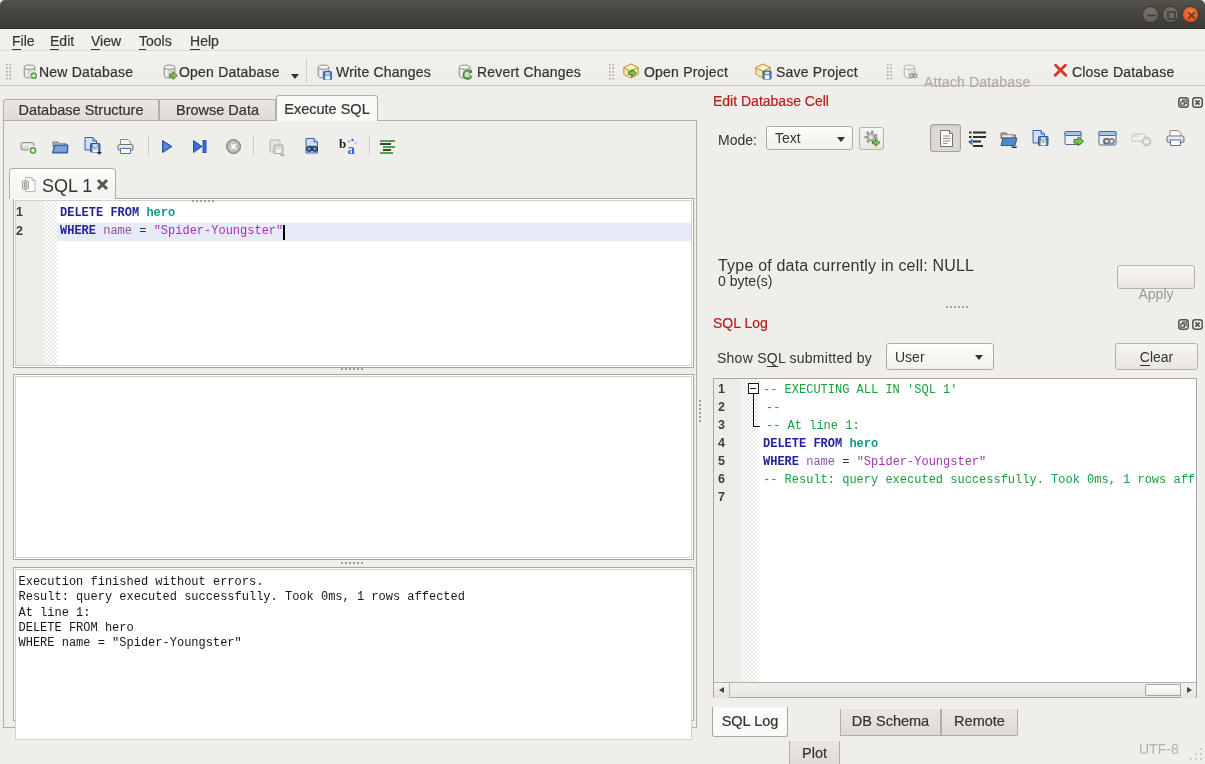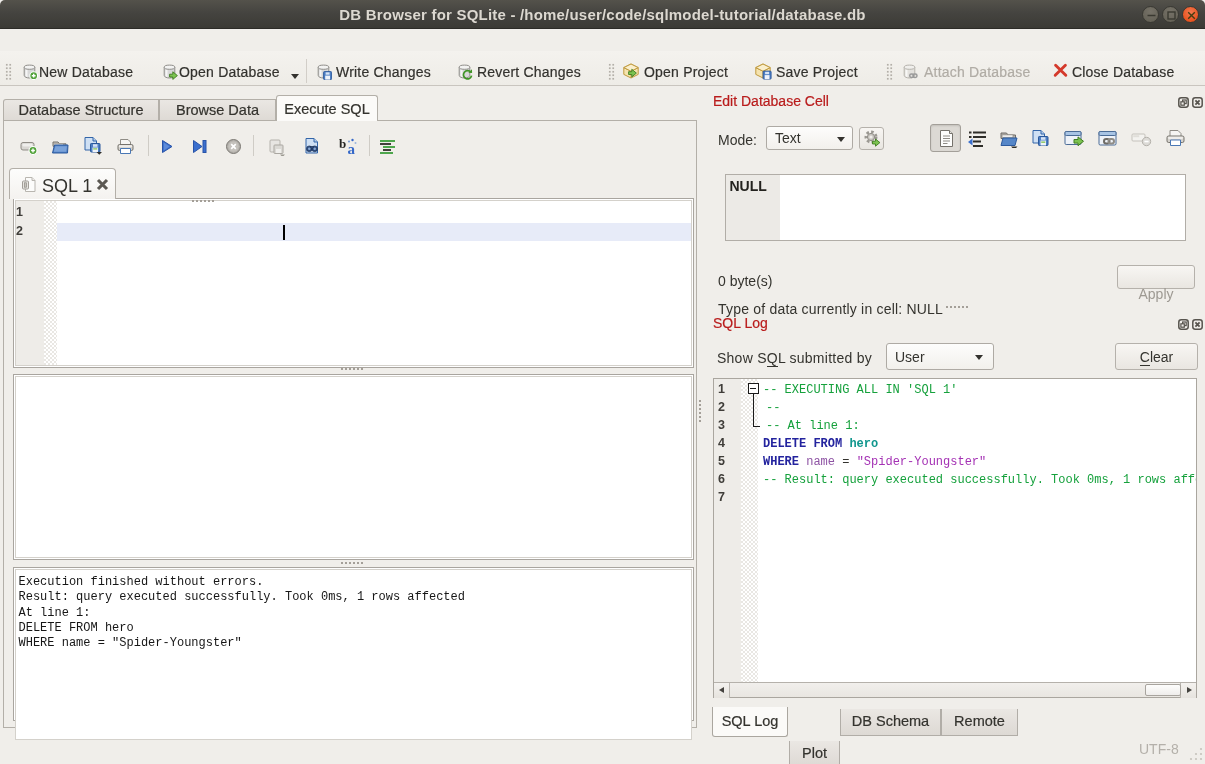--- a/index.html
+++ b/index.html
@@ -11,21 +11,21 @@
 .winbtn svg{position:absolute;left:2px;top:2px;}
 #btnclose{background:radial-gradient(circle at 50% 35%,#f47950,#e95420 70%);}
 
 #menubar{position:absolute;left:0;top:29px;width:1205px;height:22px;background:#f2f0ec;border-bottom:1px solid #dedad4;}
 .menu{position:absolute;top:3.5px;font-size:14px;color:#37362f;}
 
 #toolbar{position:absolute;left:0;top:51px;width:1205px;height:35px;background:linear-gradient(#f4f2ee,#eeece7);border-bottom:1px solid #c9c5bf;}
 .tbhandle{position:absolute;top:12px;width:7px;height:17px;background-image:radial-gradient(circle,#b3afa8 1px,transparent 1.2px);background-size:3.5px 3.5px;}
 .tbsep{position:absolute;top:8px;width:1px;height:24px;background:#d2cec8;}
 .tbtext{position:absolute;top:13px;font-size:14px;color:#33322e;letter-spacing:0.2px;}
-.tbtext.dis{color:#b0aca5;}
+.tbtext.dis{color:#b0aca5;margin-top:10px;}
 .tbicon{position:absolute;top:12px;}
 
 .mtab{position:absolute;height:21px;top:99px;background:linear-gradient(#eae7e3,#dedad5);border:1px solid #b3afa8;border-bottom:none;text-align:center;padding-top:2px;font-size:14.5px;}
 .mtab.first{border-radius:3px 0 0 0;}
 #mtab-active{position:absolute;left:276px;top:95px;width:102px;height:26px;background:#fbfaf8;border:1px solid #b3afa8;border-bottom:none;border-radius:3px 3px 0 0;text-align:center;padding-top:4.5px;font-size:14.5px;z-index:3;z-index:3;}
 #frame{position:absolute;left:3px;top:120px;width:694px;height:608px;border:1px solid #b3afa8;background:#f0eeea;}
 
 .eico{position:absolute;}
 
 #sqltab{position:absolute;left:9px;top:168px;width:107px;height:31px;background:linear-gradient(#fdfdfc,#f4f2ef);border:1px solid #b3afa8;border-bottom:none;border-radius:4px 4px 0 0;z-index:2;}
@@ -53,38 +53,44 @@
 
 .btab{position:absolute;top:709px;height:27px;background:linear-gradient(#eae7e3,#ddd9d4);border:1px solid #b1ada7;border-top:none;text-align:center;padding-top:3.5px;font-size:14.5px;}
 #btab-active{position:absolute;left:712px;top:707px;width:76px;height:30px;background:#fbfaf8;border:1px solid #aaa69f;border-top:none;border-radius:0 0 3px 3px;padding-top:6px;text-align:center;font-size:14.5px;z-index:2;}
 u{text-decoration:none;border-bottom:1.6px solid currentColor;padding-bottom:0px;}
 .menu,.tbtext,.mtab,#mtab-active,.btab,#btab-active,.ptitle{-webkit-text-stroke:0.2px;}
 </style></head>
 <body>
 <div id="win">
 
   <div id="titlebar">
-    <div id="title">DB Browser for SQLite - /home/user/code/sqlmodel-tutorial/database.db</div>
     <div class="winbtn" id="btnmin" style="left:1142px;">
         <svg width="13" height="13">
           <line x1="2.5" y1="6.5" x2="10.5" y2="6.5" stroke="#3a3931" stroke-width="1.5"></line>
         </svg>
       </div>
     <div class="winbtn" id="btnmax" style="left:1162px;">
         <svg width="13" height="13">
           <rect x="3" y="3" width="7" height="7" fill="none" stroke="#3a3931" stroke-width="1.4"></rect>
         </svg>
       </div>
     <div class="winbtn" id="btnclose" style="left:1182px;">
         <svg width="13" height="13">
           <path d="M3.2 3.2 L9.8 9.8 M9.8 3.2 L3.2 9.8" stroke="#443d12" stroke-width="1.4"></path>
         </svg>
       </div>
   </div>
 
+  <div id="menubar">
+    <span class="menu" style="left:12px;"><u>F</u>ile</span>
+    <span class="menu" style="left:50px;"><u>E</u>dit</span>
+    <span class="menu" style="left:91px;"><u>V</u>iew</span>
+    <span class="menu" style="left:139px;"><u>T</u>ools</span>
+    <span class="menu" style="left:190px;"><u>H</u>elp</span>
+  </div>
 
   <div id="toolbar">
     <div class="tbhandle" style="left:5px;"></div>
     <div class="tbicon" style="left:21px;"><svg width="17" height="17" viewBox="0 0 17 17">
           <path d="M3.2 4.2 v8.2 c0 1.5 2.4 2.6 5.3 2.6 s5.3-1.1 5.3-2.6 v-8.2" fill="#d8d8d8" stroke="#8f8d89" stroke-width="1"></path>
           <path d="M4.5 5.5 v7 c0 .8 1 1.5 2 1.8 v-7.3" fill="#fbfbfa" opacity="0.85"></path>
           <ellipse cx="8.5" cy="4.2" rx="5.3" ry="2.1" fill="#f3f3f2" stroke="#8f8d89" stroke-width="1"></ellipse>
           <circle cx="12.7" cy="12.7" r="3.9" fill="#52a23a" stroke="#fff" stroke-width="1.1"></circle>
           <path d="M12.7 10.8 v3.8 M10.8 12.7 h3.8" stroke="#fff" stroke-width="1.4"></path>
         </svg></div>
@@ -252,20 +258,22 @@
       </svg>
   </div>
 
   <div class="wbox" id="editor" style="left:13px;top:198px;width:681px;height:170px;">
     <div class="ibox" style="width:677px;height:166px;">
       <div id="gutter"></div>
       <div id="foldmargin"></div>
       <div class="lnum" style="left:0;top:4px;">1</div>
       <div class="lnum" style="left:0;top:22.5px;">2</div>
       <div style="position:absolute;left:41px;top:22px;right:0;height:18px;background:#e7ebf8;"></div>
+      <div class="code" style="left:44px;top:3px;"><span class="kw">DELETE FROM</span> <span class="tbl">hero</span>
+<span class="kw">WHERE</span> <span class="idf">name</span> = <span class="str">"Spider-Youngster"</span></div>
       <div style="position:absolute;left:267px;top:24px;width:1.5px;height:15px;background:#000;"></div>
     </div>
   </div>
 
   <div class="wbox" style="left:13px;top:374px;width:681px;height:186px;">
     <div class="ibox" style="width:677px;height:182px;"></div>
   </div>
 
   <div class="wbox" style="left:13px;top:567px;width:681px;height:154px;">
     <div class="ibox" style="width:677px;height:171px;">
@@ -359,25 +367,21 @@
           <path d="M13.4 9.5 h4.2" stroke="#fff" stroke-width="1.6"></path>
         </svg></div>
       <div style="position:absolute;left:1165px;top:129px;"><svg width="21" height="18" viewBox="0 0 21 18">
           <path d="M5 1.5 h8 l3 3 v3 h-11 z" fill="#f6f5f3" stroke="#8f8c86"></path>
           <rect x="2" y="7" width="17" height="6.5" rx="1.6" fill="#d5d2cd" stroke="#75726c"></rect>
           <rect x="3" y="7.8" width="15" height="2.2" rx="1.1" fill="#efedea"></rect>
           <path d="M5.5 11 h10 v5.5 h-10 z" fill="#fff" stroke="#4a78b5"></path>
         </svg></div>
     </div>
 
-  <div class="wbox" style="left:725px;top:174px;width:461px;height:67px;border-color:#b1ada7;">
-    <div style="position:absolute;left:0;top:0;width:54px;height:100%;background:#eceae6;"></div>
-    <span style="position:absolute;left:3.5px;top:3px;font-weight:bold;font-size:14px;color:#23221e;">NULL</span>
-  </div>
-  <span class="abs" style="left:718px;top:257px;font-size:14px;letter-spacing:0.2px;margin-top:44px;">Type of data currently in cell: NULL</span>
+  <span class="abs" style="left:718px;top:257px;font-size:16px;letter-spacing:0.2px;">Type of data currently in cell: NULL</span>
   <span class="abs" style="left:718px;top:273px;font-size:14px;">0 byte(s)</span>
   <div class="btn" style="left:1117px;top:265px;width:78px;height:24px;color:#9d9992;padding-top:20px;">Apply</div>
 
   <span class="ptitle" style="left:713px;top:315px;">SQL Log</span>
   <div class="dockbtn" style="left:1178px;top:317px;"><svg width="11" height="11" viewBox="0 0 11 11">
         <rect x="0.8" y="0.8" width="9.4" height="9.4" rx="2.4" fill="none" stroke="#57544e" stroke-width="1.5"></rect>
         <rect x="4.6" y="3" width="3.6" height="3.6" fill="none" stroke="#57544e" stroke-width="1.2"></rect>
         <rect x="2.9" y="4.8" width="3.4" height="3.4" fill="#f0eeea" stroke="#57544e" stroke-width="1.2"></rect>
       </svg></div>
   <div class="dockbtn" style="left:1192px;top:317px;"><svg width="11" height="11" viewBox="0 0 11 11">

